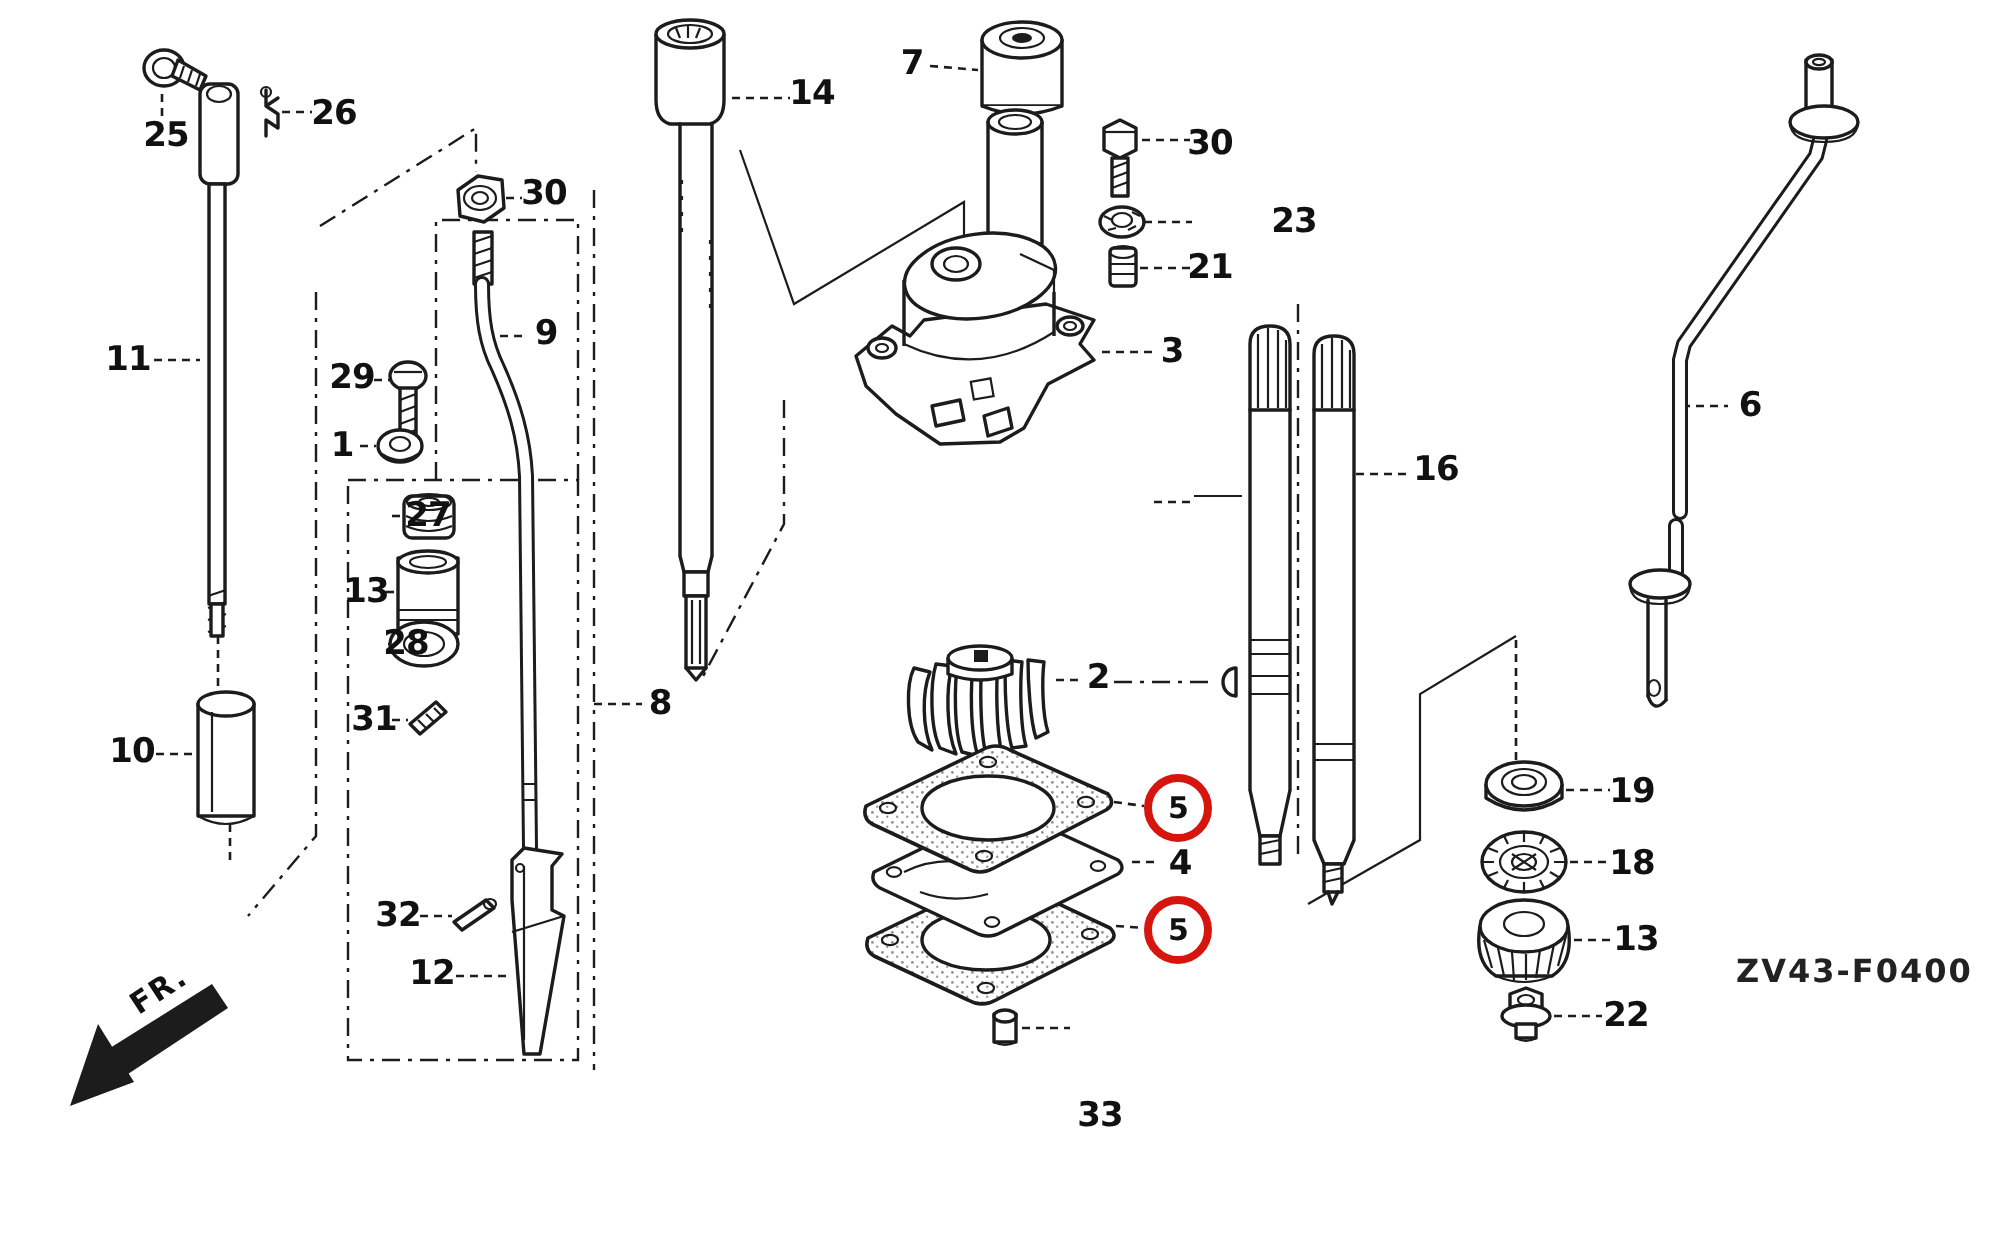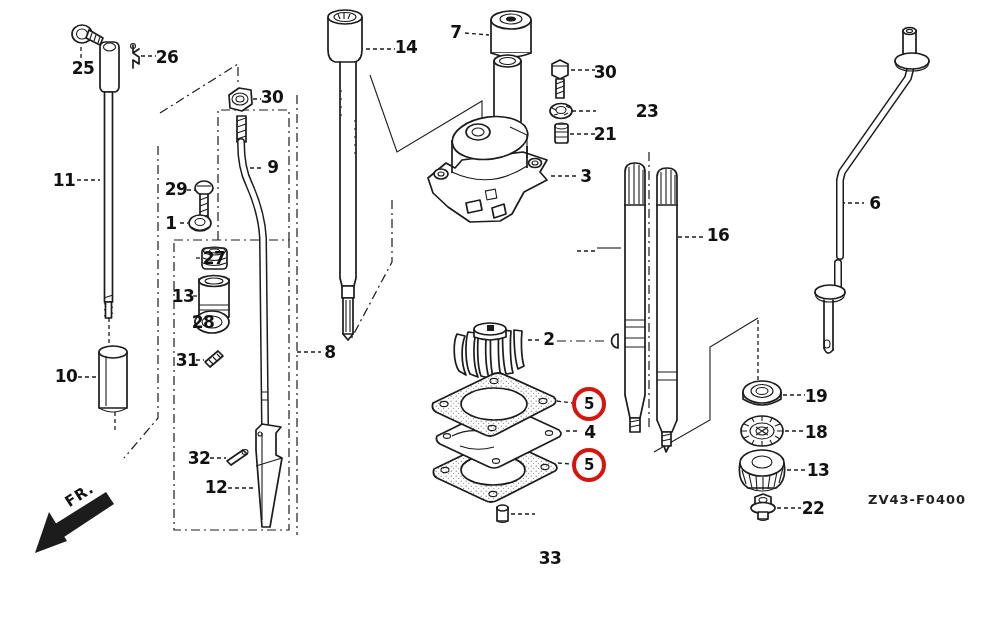--- a/index.html
+++ b/index.html
@@ -16,21 +16,21 @@
   .w9{fill:none;stroke:var(--ink);stroke-width:8;stroke-linejoin:round;stroke-linecap:round;}
   .w6{fill:none;stroke:#fff;stroke-width:5;stroke-linejoin:round;stroke-linecap:round;}
   .blk{fill:var(--ink);stroke:none;}
   .part-label{position:absolute;transform:translate(-50%,-50%);
       font-weight:bold;font-size:17px;color:#111;letter-spacing:-0.5px;white-space:nowrap;}
   .part-label.circled{width:26px;height:26px;border:4.5px solid var(--accent);
       border-radius:50%;background:#fff;display:flex;align-items:center;justify-content:center;
       font-size:15px;}
   .fr-label{position:absolute;left:64px;top:486px;font-weight:bold;font-size:15px;
       color:#111;transform:rotate(-33deg);letter-spacing:1px;}
-  .diagram-code{position:absolute;left:868px;top:492px;font-weight:bold;font-size:13px;
+  .diagram-code{position:absolute;left:868px;top:476px;font-weight:bold;font-size:16px;
       color:#222;letter-spacing:1px;}
 </style>
 </head>
 <body>
 
 <div class="stage">
 
 <svg width="1000" height="625" viewBox="0 0 1000 625">
   <defs>
     <pattern id="stip" width="5" height="5" patternUnits="userSpaceOnUse">

